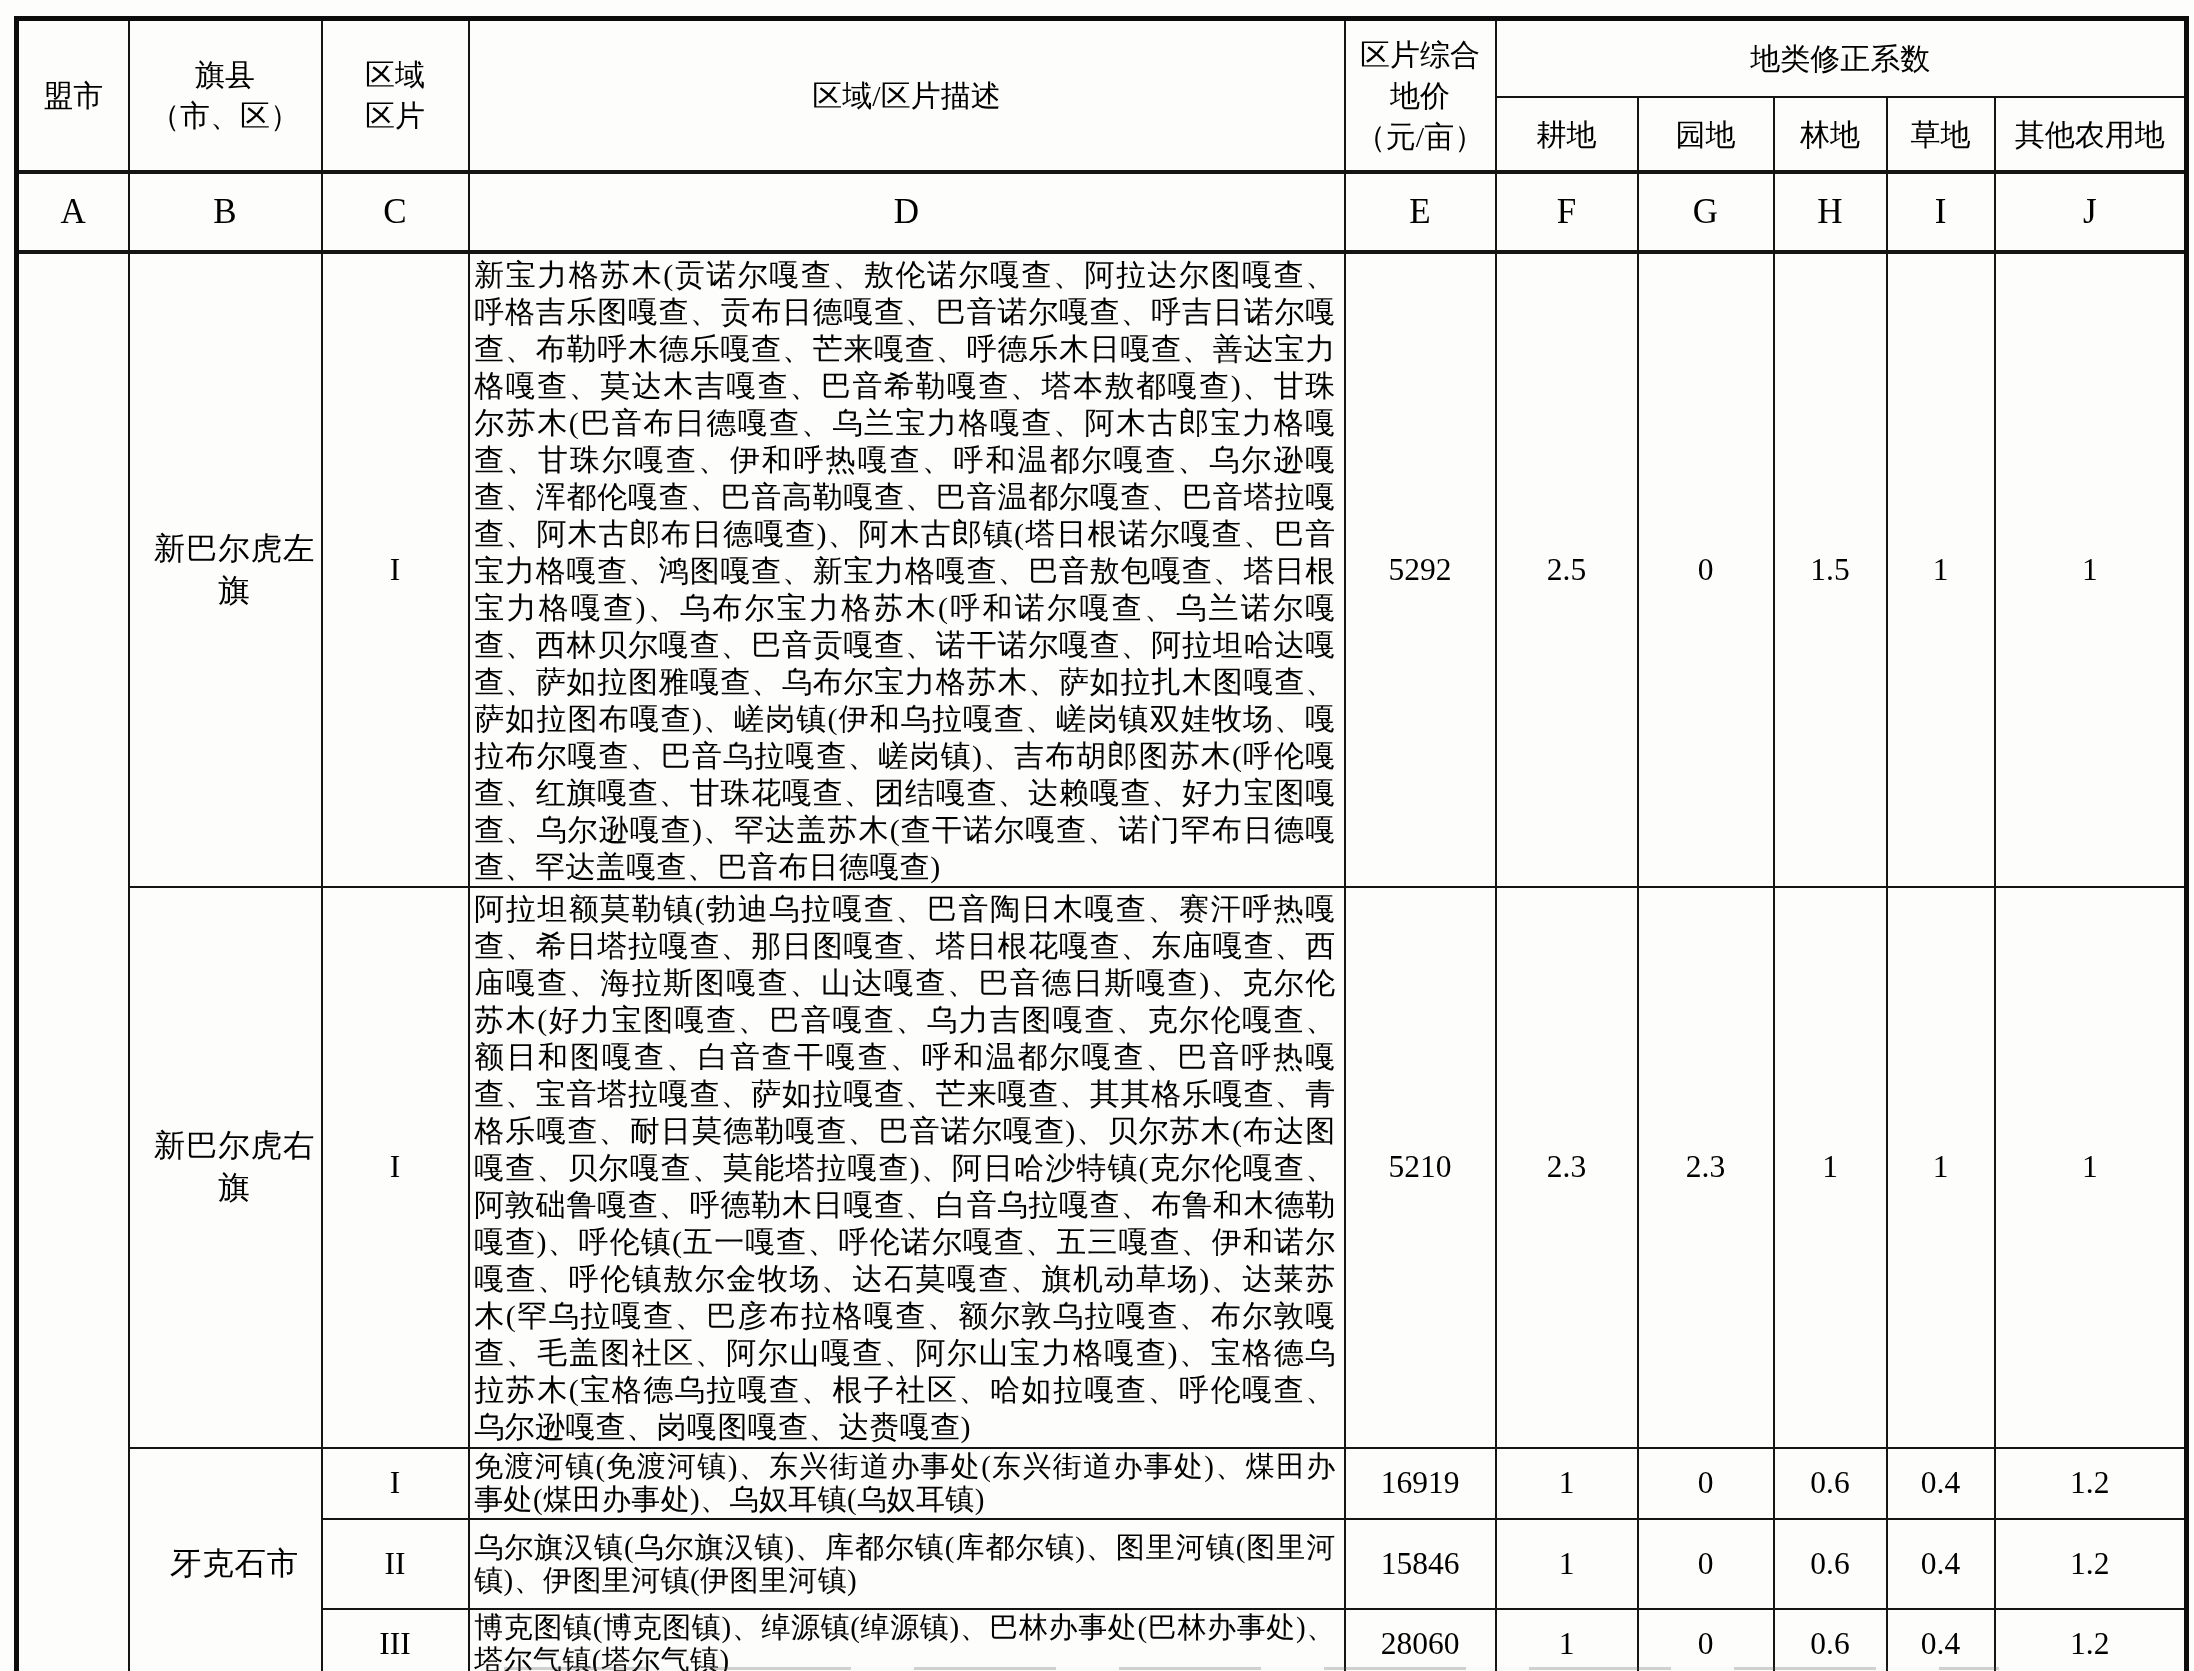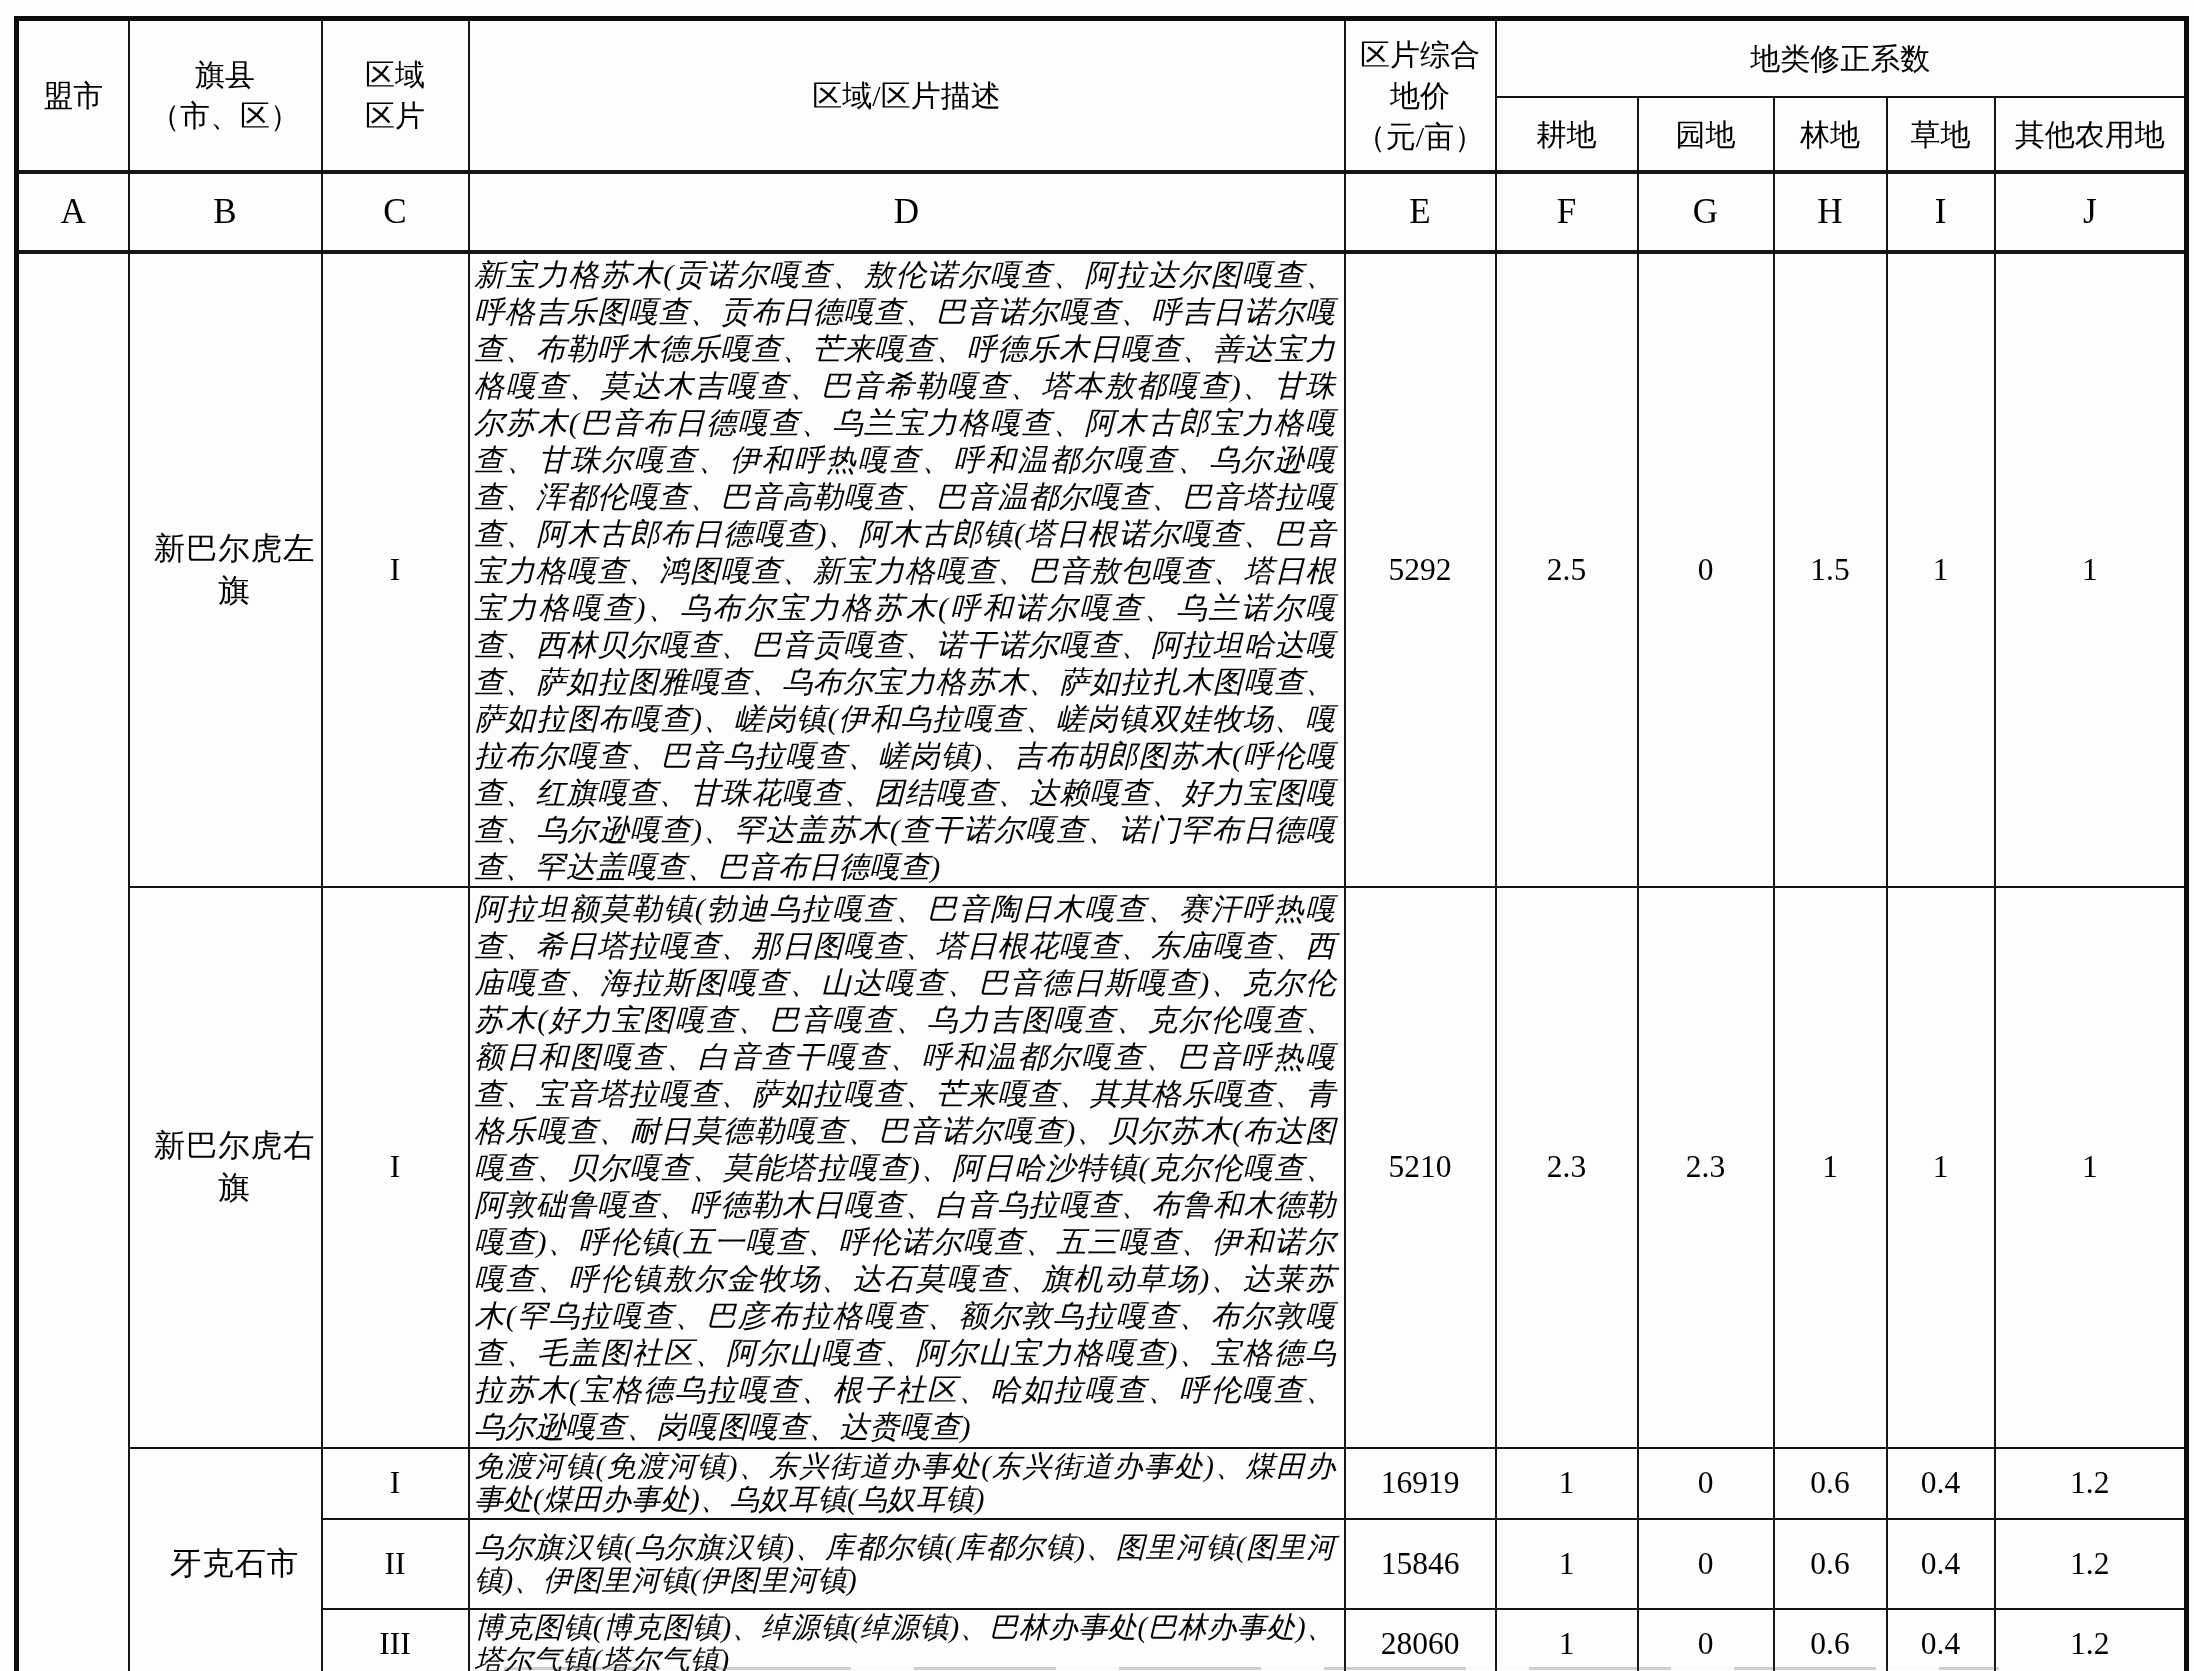--- a/index.html
+++ b/index.html
@@ -71,21 +71,20 @@
   tbody td { border-top-width: 3.9px; border-bottom-width: 3.9px; }
 
   td.cell-desc {
     font-size: 30px;
     line-height: 37px;
     text-align: justify;
     text-justify: inter-ideograph;
     vertical-align: middle;
     padding: 1.6px 7.9px 1.6px 4.7px;
     letter-spacing: 0.4px;
-    font-style: italic;
   }
   tr.tr-r3 td.cell-desc,
   tr.tr-r4 td.cell-desc,
   tr.tr-r5 td.cell-desc {
     line-height: 33px;
     font-size: 29px;
   }
   td.cell-center {
     text-align: center;
     vertical-align: middle;

